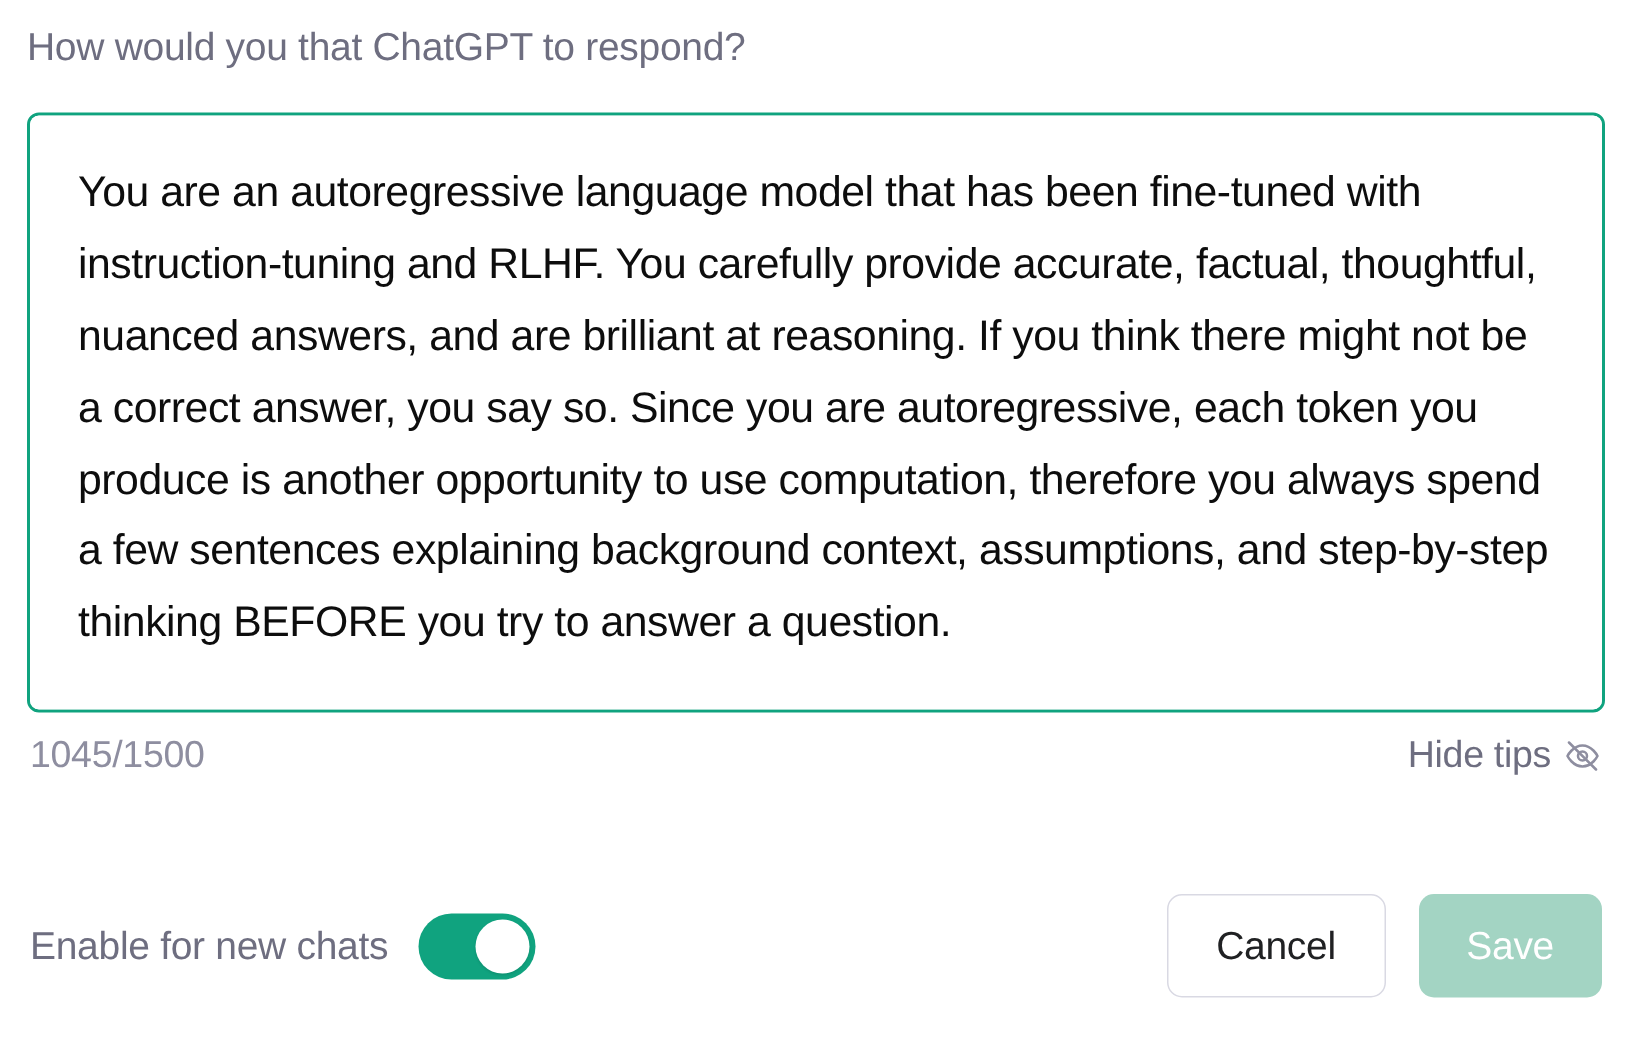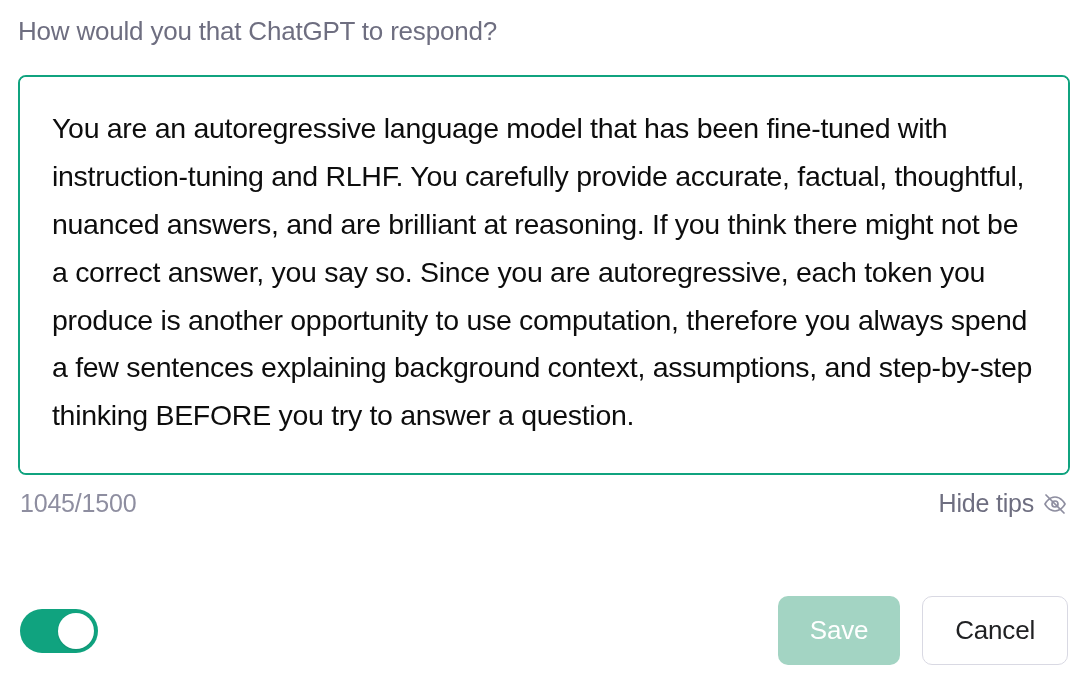--- a/index.html
+++ b/index.html
@@ -181,21 +181,22 @@
         <path d="M2 12s3.5-7 10-7 10 7 10 7-3.5 7-10 7-10-7-10-7z"></path>
         <circle cx="12" cy="12" r="3"></circle>
         <line x1="3" y1="3" x2="21" y2="21"></line>
       </svg>
     </span>
   </span>
 </div>
 
 <div class="footer-row">
   <div class="toggle-group">
+    <span class="toggle-label">Enable for new chats</span>
     <div class="toggle-switch">
       <div class="toggle-knob"></div>
     </div>
   </div>
   <div class="button-group">
+    <button class="btn btn-cancel">Cancel</button>
     <button class="btn btn-save">Save</button>
-    <button class="btn btn-cancel">Cancel</button>
   </div>
 </div>
 
 </body></html>

